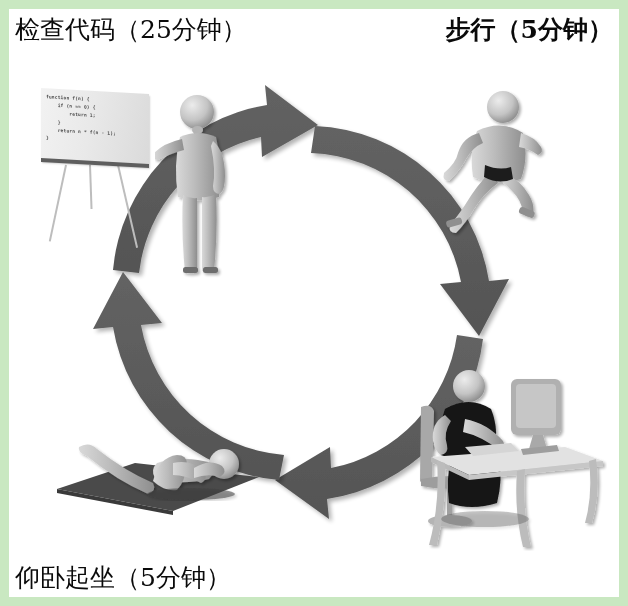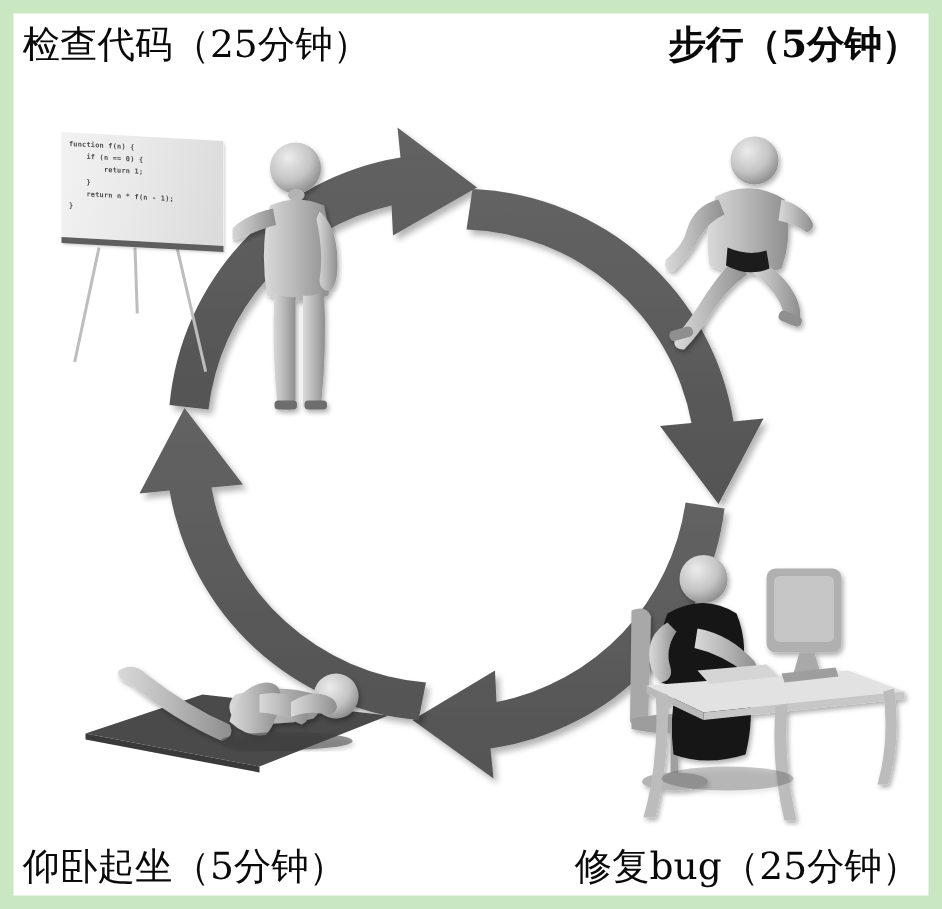--- a/index.html
+++ b/index.html
@@ -71,21 +71,20 @@
 </style>
 </head>
 <body>
 
 <div id="frame">
   <div id="canvas">
 
     <div class="label" id="label-tl">检查代码（25分钟）</div>
     <div class="label" id="label-tr">步行（5分钟）</div>
     <div class="label" id="label-bl">仰卧起坐（5分钟）</div>
-    <div class="label" id="label-br">修复bug（25分钟）</div>
 
     <div id="diagram">
       <svg width="610" height="588" viewBox="0 0 610 588">
         <defs>
           <filter id="softsh" x="-25%" y="-25%" width="160%" height="160%">
             <feGaussianBlur in="SourceAlpha" stdDeviation="2.2"></feGaussianBlur>
             <feOffset dx="2.5" dy="3"></feOffset>
             <feComponentTransfer>
                 <feFuncA type="linear" slope="0.30"></feFuncA>
               </feComponentTransfer>

